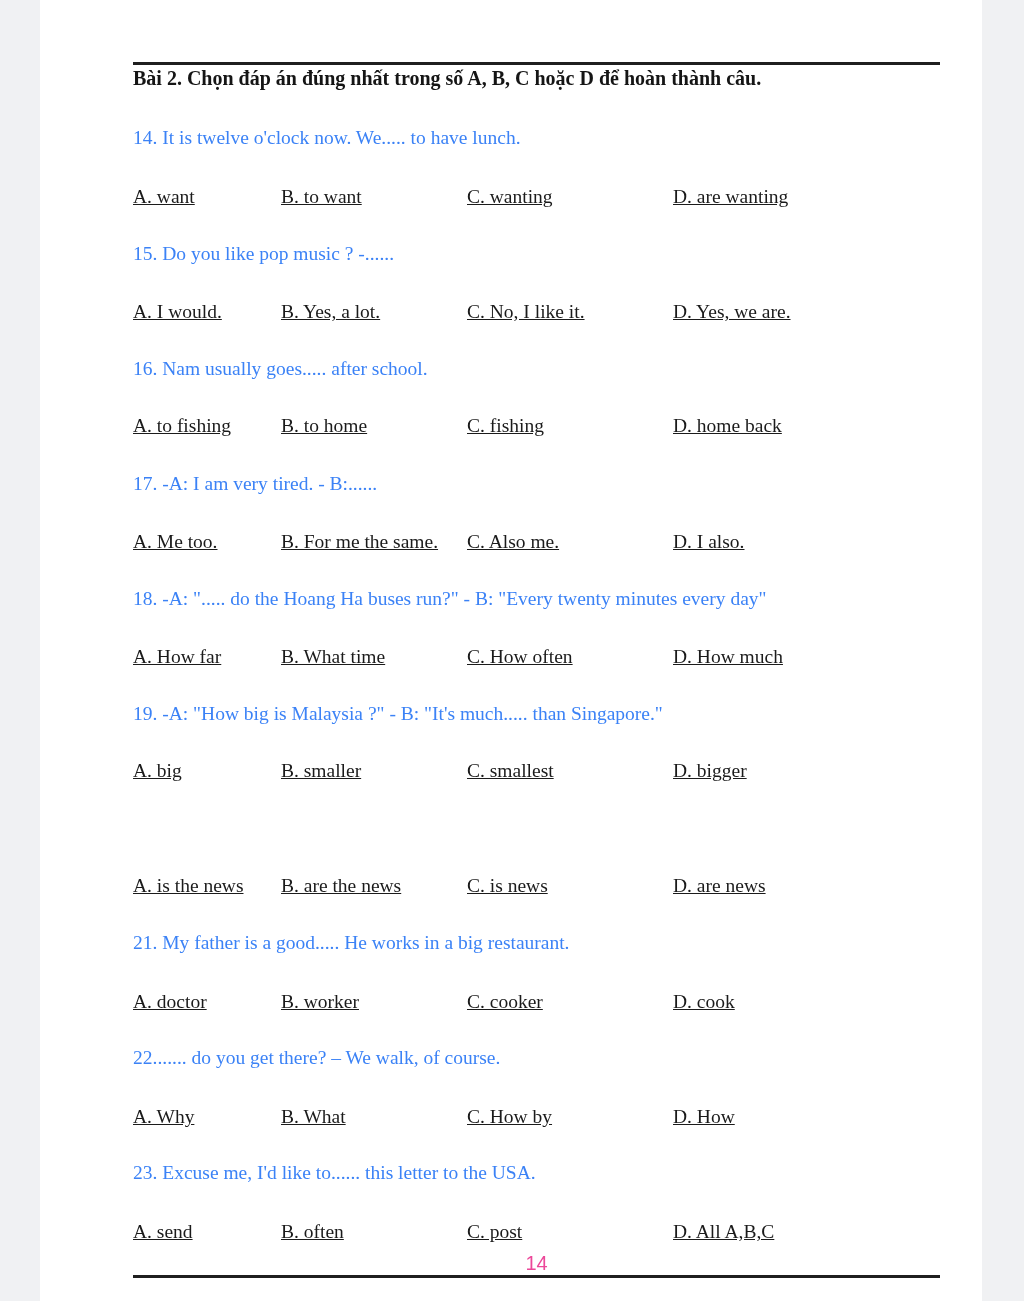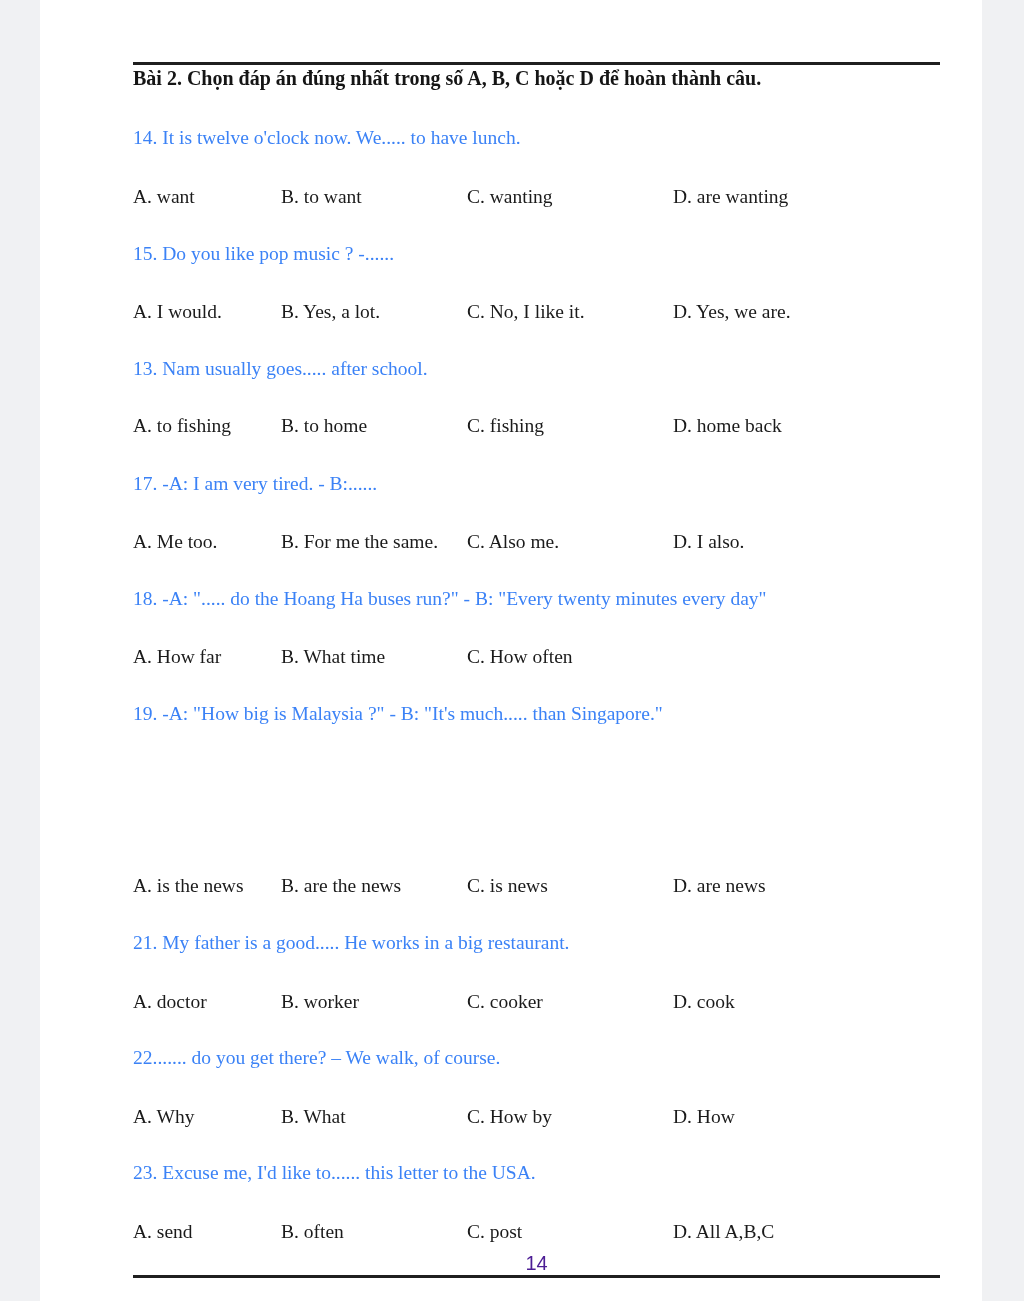--- a/index.html
+++ b/index.html
@@ -61,29 +61,29 @@
   .opts {
     position: absolute;
     left: 0;
     width: 807px;
     display: grid;
     grid-template-columns: 148px 186px 206px auto;
     font-size: 19.5px;
     color: #1b1b1b;
     line-height: 21px;
   }
-  .opts span { white-space: nowrap; }
+  .opts span { white-space: nowrap; text-decoration: underline; }
   .pagenum {
     position: absolute;
     left: 0;
     width: 807px;
     text-align: center;
     font-family: "Liberation Sans", sans-serif;
     font-size: 20px;
-    color: #4c1d95;
+    color: #ec4899;
     line-height: 22px;
   }
 </style>
 </head>
 <body>
 
 <div class="canvas">
   <div class="page">
     <div class="content">
 
@@ -99,44 +99,51 @@
       </div>
 
       <div class="q" style="top:243px">15. Do you like pop music ? -......</div>
       <div class="opts" style="top:301px">
         <span>A. I would.</span>
         <span>B. Yes, a lot.</span>
         <span>C. No, I like it.</span>
         <span>D. Yes, we are.</span>
       </div>
 
-      <div class="q" style="top:358px">13. Nam usually goes..... after school.</div>
+      <div class="q" style="top:358px">16. Nam usually goes..... after school.</div>
       <div class="opts" style="top:415px">
         <span>A. to fishing</span>
         <span>B. to home</span>
         <span>C. fishing</span>
         <span>D. home back</span>
       </div>
 
       <div class="q" style="top:473px">17. -A: I am very tired. - B:......</div>
       <div class="opts" style="top:531px">
         <span>A. Me too.</span>
         <span>B. For me the same.</span>
         <span>C. Also me.</span>
         <span>D. I also.</span>
       </div>
 
       <div class="q" style="top:588px">18. -A: "..... do the Hoang Ha buses run?" - B: "Every twenty minutes every day"</div>
       <div class="opts" style="top:646px">
         <span>A. How far</span>
         <span>B. What time</span>
         <span>C. How often</span>
+        <span>D. How much</span>
       </div>
 
       <div class="q" style="top:703px">19. -A: "How big is Malaysia ?" - B: "It's much..... than Singapore."</div>
+      <div class="opts" style="top:760px">
+        <span>A. big</span>
+        <span>B. smaller</span>
+        <span>C. smallest</span>
+        <span>D. bigger</span>
+      </div>
 
       <div class="opts" style="top:875px">
         <span>A. is the news</span>
         <span>B. are the news</span>
         <span>C. is news</span>
         <span>D. are news</span>
       </div>
 
       <div class="q" style="top:932px">21. My father is a good..... He works in a big restaurant.</div>
       <div class="opts" style="top:991px">

